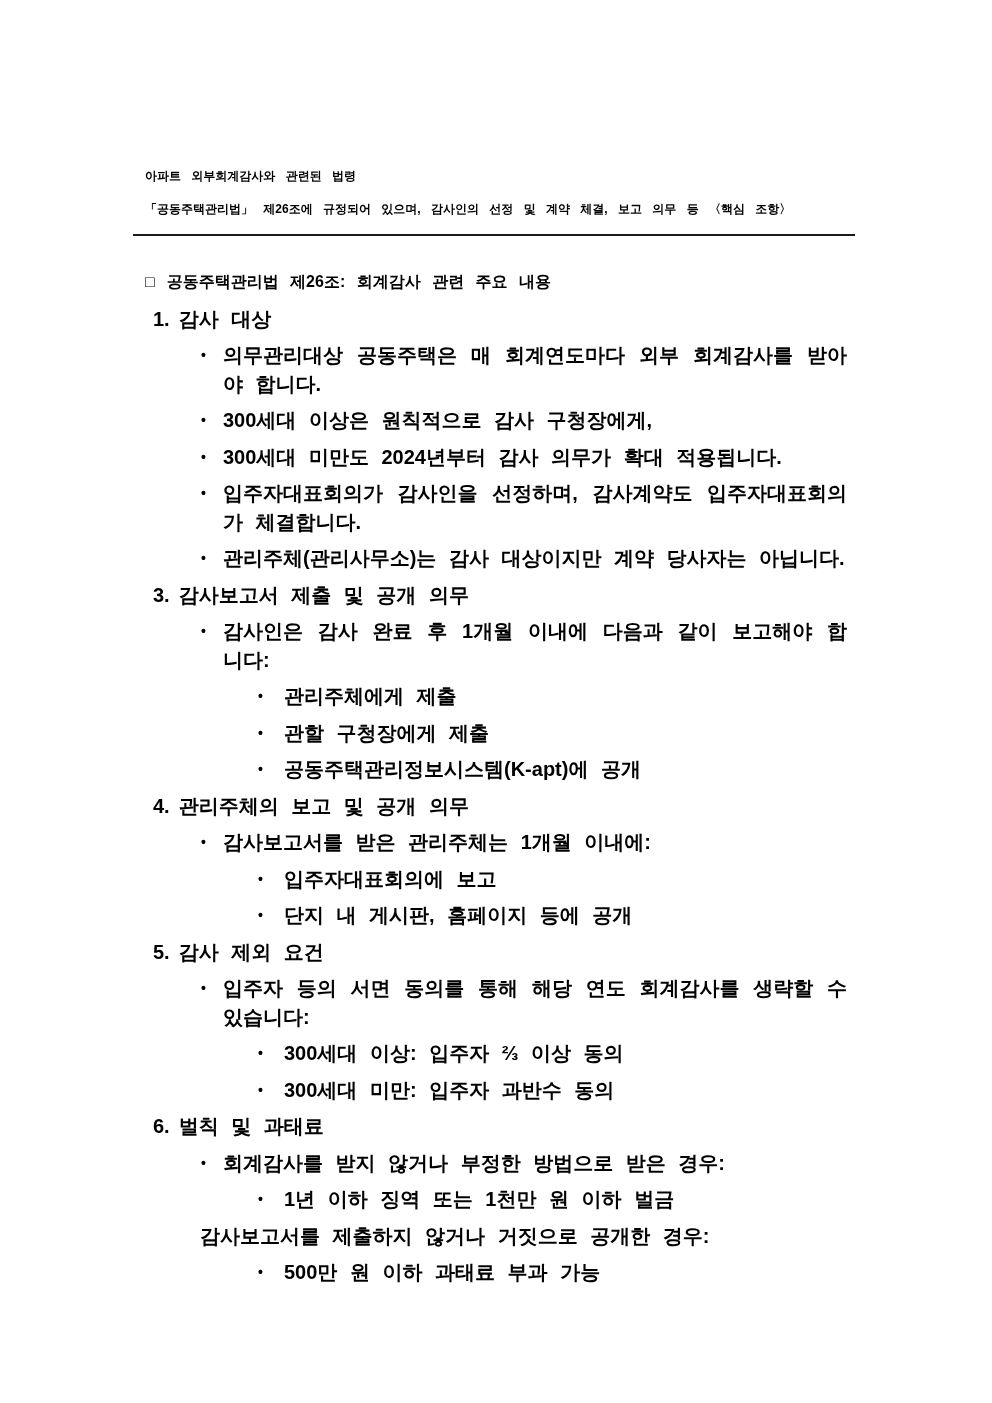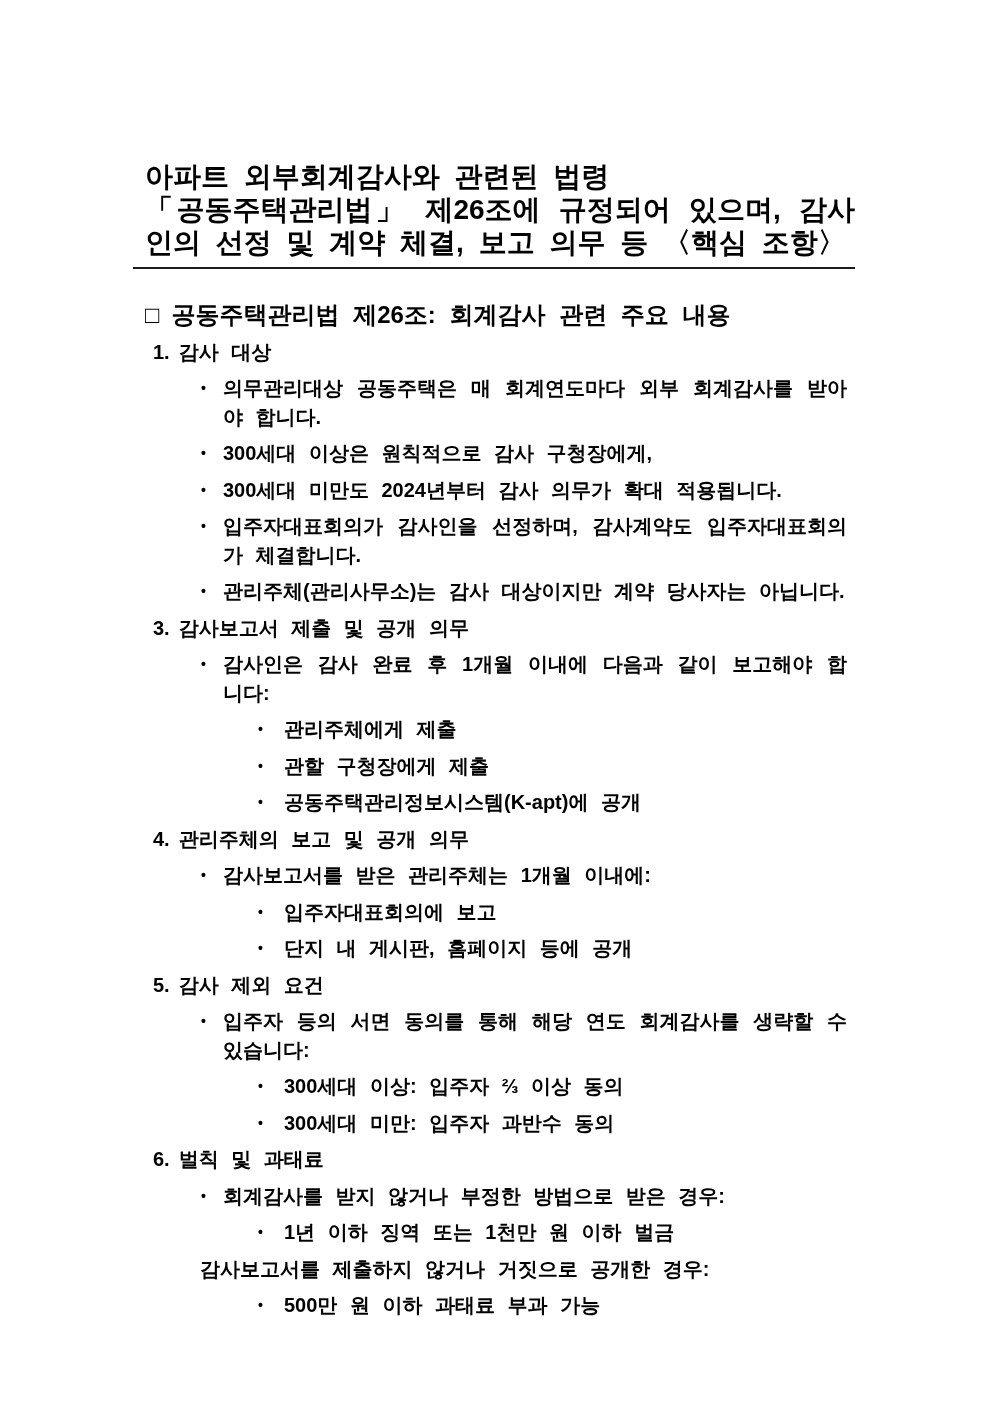--- a/index.html
+++ b/index.html
@@ -16,37 +16,37 @@
     font-weight: 700;
     color: #000000;
   }
   .doc {
     position: absolute;
     left: 145px;
     top: 160px;
     width: 710px;
   }
   .hdr {
-    font-size: 28px;
+    font-size: 12px;
     line-height: 33px;
     text-align: justify;
     word-break: break-all;
     word-spacing: 7px;
   }
   .hdr p { margin: 0; }
   .rule {
     border: none;
     border-top: 2.5px solid #1a1a1a;
     margin: 8px 0 0 -12px;
     width: 722px;
   }
   .sec-head {
     margin-top: 32px;
     margin-bottom: 6px;
-    font-size: 24px;
+    font-size: 16px;
     line-height: 28.5px;
     word-spacing: 7px;
   }
   .sec-head .sq { margin-right: 12px; }
   .list {
     font-size: 20px;
     line-height: 28.5px;
     word-spacing: 7px;
   }
   .line {

